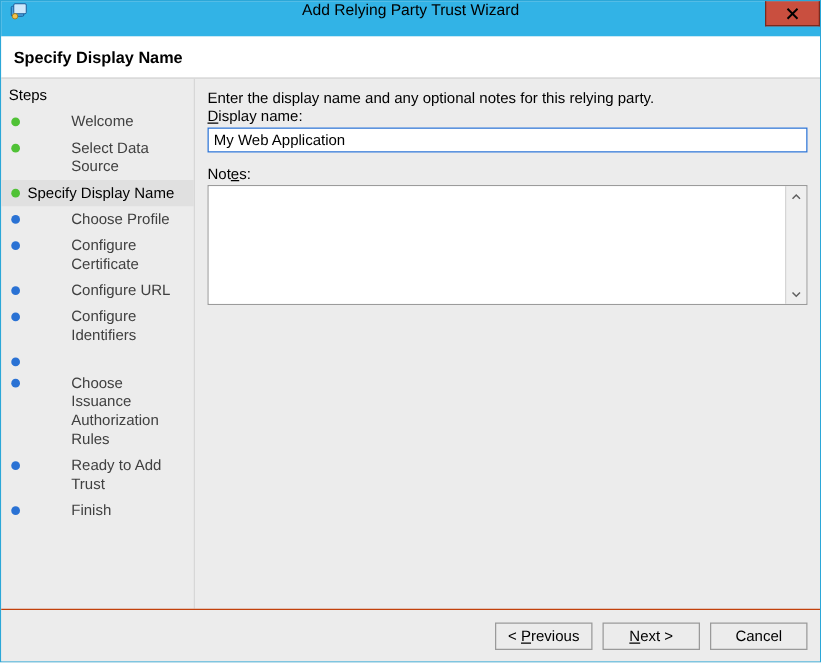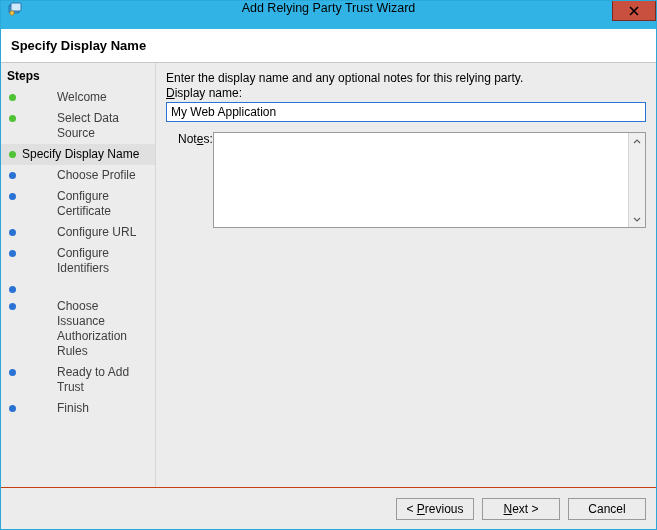--- a/index.html
+++ b/index.html
@@ -70,21 +70,21 @@
   }
   .sidebar {
     width: 155px;
     background: #ececec;
     border-right: 1px solid #d7d7d7;
     padding: 4px 0 0 0;
     display: flex;
     flex-direction: column;
   }
   .sidebar-title {
-    font-weight: bold;
+    font-weight: normal;
     font-size: 12px;
     padding: 2px 6px 4px 6px;
   }
   .steps { list-style: none; margin: 0; padding: 0; }
   .steps li {
     display: flex;
     align-items: flex-start;
     padding: 3px 6px 3px 8px;
     gap: 6px;
     line-height: 1.25;
@@ -123,23 +123,22 @@
     width: 100%;
     height: 20px;
     border: 1px solid #2a72d4;
     background: #fff;
     font: inherit;
     padding: 1px 4px;
     outline: none;
   }
   .notes-wrap {
     margin-top: 10px;
-    display: flex; flex-direction: row;
+    display: flex; flex-direction: column;
     flex: 0 0 auto;
-    margin-left: 12px;
   }
   .textarea-container {
     position: relative;
     width: 100%;
     height: 96px;
     border: 1px solid #9b9b9b;
     background: #fff;
     display: flex;
   }
   .notes-input {

